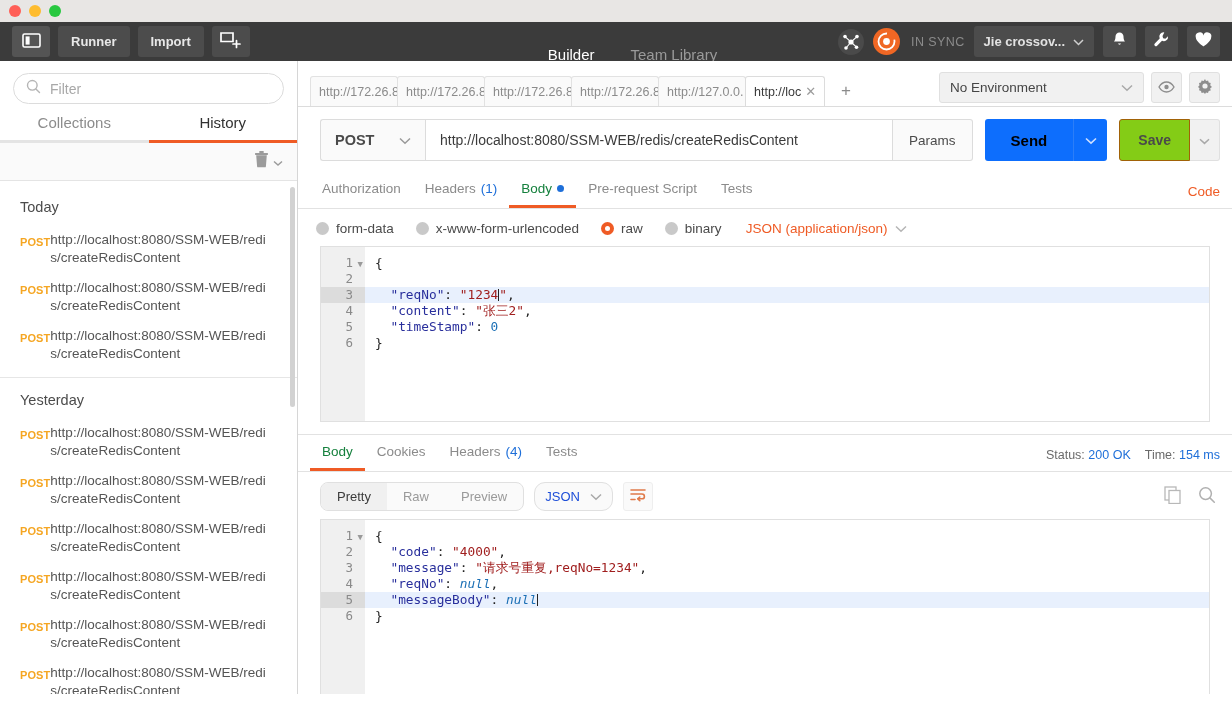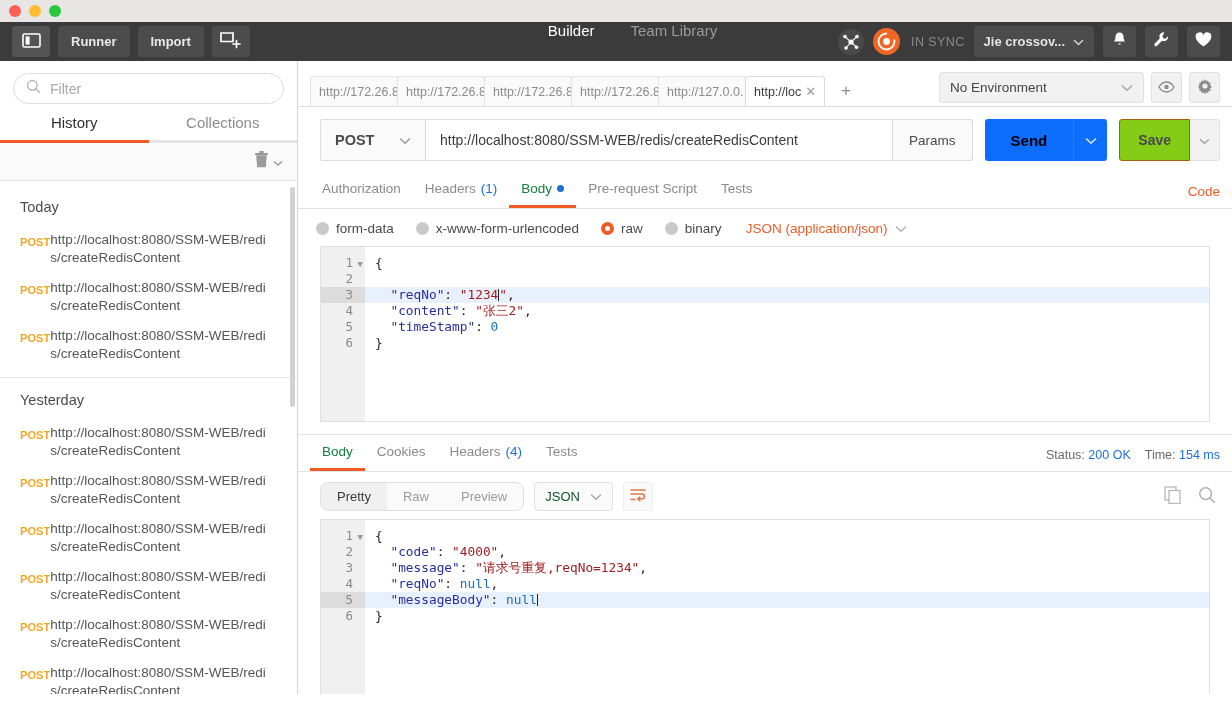--- a/index.html
+++ b/index.html
@@ -31,21 +31,21 @@
     font-size: 13px; font-weight: bold;
     font-family: "Liberation Sans", sans-serif;
     display: flex; align-items: center; justify-content: center;
     cursor: pointer;
   }
   .tb-btn.icon-only { width: 38px; padding: 0; background: #545454; }
   .tb-btn.icon-plain { width: 38px; padding: 0; background: #4c4c4c; }
 
   .tb-center {
     position: absolute; left: 0; right: 0; top: 0; height: 53px;
-    display: flex; justify-content: center; gap: 36px;
+    display: flex; align-items: flex-end; justify-content: center; gap: 36px;
     pointer-events: none;
     padding-left: 33px;
   }
   .nav-tab {
     pointer-events: auto;
     color: #9a9a9a; font-size: 15px; padding-bottom: 9px;
     cursor: pointer; border-bottom: 3px solid transparent;
     font-family: "Liberation Sans", sans-serif;
   }
   .nav-tab.active { color: #ffffff; border-bottom-color: #ef5b25; }
@@ -261,21 +261,21 @@
   .gutter .fold { position: absolute; right: 2px; color: #9a9a9a; font-size: 9px; top: 1px; }
   .code-area {
     flex: 1; padding-top: 8px; font-family: "DejaVu Sans Mono", monospace;
     font-size: 12.8px; color: #222; position: relative; overflow: hidden;
   }
   .code-line { height: 16px; line-height: 16px; padding-left: 10px; white-space: pre; }
   .code-line.hl { background: #e8f0fd; }
   .tok-key { color: #292f9c; }
   .tok-str { color: #a01e1e; }
   .tok-num { color: #1b6fb5; }
-  .tok-null { color: #1b6fb5; }
+  .tok-null { color: #1b6fb5; font-style: italic; }
   .caret-bar {
     display: inline-block; width: 1px; height: 12px; background: #222;
     vertical-align: -2px;
   }
 
   
   .resp-head {
     display: flex; align-items: flex-end; height: 38px; padding: 0 12px 0 12px;
     border-bottom: 1px solid #e2e2e2; border-top: 1px solid #e2e2e2;
     margin-top: 12px;
@@ -291,22 +291,22 @@
   }
   .seg {
     display: flex; border: 1px solid #e0e0e0; border-radius: 8px; overflow: hidden;
     background: #fafafa;
   }
   .seg div {
     padding: 6px 16px; font-size: 13px; color: #9a9a9a; cursor: pointer;
   }
   .seg div.active { color: #3b3b3b; background: #f0f0f0; }
   .fmt-select {
-    border: 1px solid #e0e0e0; background: #fafafa; border-radius: 4px;
-    padding: 6px 10px; font-size: 13px; color: #14532d; display: flex;
+    border: 1px solid #e0e0e0; background: #fafafa; border-radius: 11px;
+    padding: 6px 10px; font-size: 13px; color: #1d4ed8; display: flex;
     align-items: center; gap: 10px; cursor: pointer;
   }
   .wrap-btn {
     border: 1px solid #eee; background: #fafafa; border-radius: 3px;
     width: 30px; height: 29px; display: flex; align-items: center;
     justify-content: center; cursor: pointer;
   }
   .resp-right-icons { margin-left: auto; display: flex; gap: 16px; align-items: center; }
 
   .resp-editor {
@@ -410,22 +410,22 @@
           <svg width="15" height="15" viewBox="0 0 15 15">
               <circle cx="6.3" cy="6.3" r="4.8" fill="none" stroke="#b5b5b5" stroke-width="1.4"></circle>
               <path d="M9.9 9.9l3.6 3.6" stroke="#b5b5b5" stroke-width="1.4" stroke-linecap="round"></path>
             </svg>
         </span>
         <input type="text" placeholder="Filter" style="">
       </div>
     </div>
 
     <div class="side-tabs">
+      <div class="side-tab">Collections</div>
       <div class="side-tab active">History</div>
-      <div class="side-tab">Collections</div>
     </div>
 
     <div class="side-actions">
       <span>
         <svg width="15" height="17" viewBox="0 0 15 17">
             <path d="M2.2 4.2h10.6l-.9 11.2a1 1 0 01-1 .9H4.1a1 1 0 01-1-.9z" fill="#9b9b9b"></path>
             <rect x="1" y="2" width="13" height="1.9" rx=".6" fill="#9b9b9b"></rect>
             <rect x="5.3" y="0" width="4.4" height="2" rx=".6" fill="#9b9b9b"></rect>
           </svg>
       </span>

